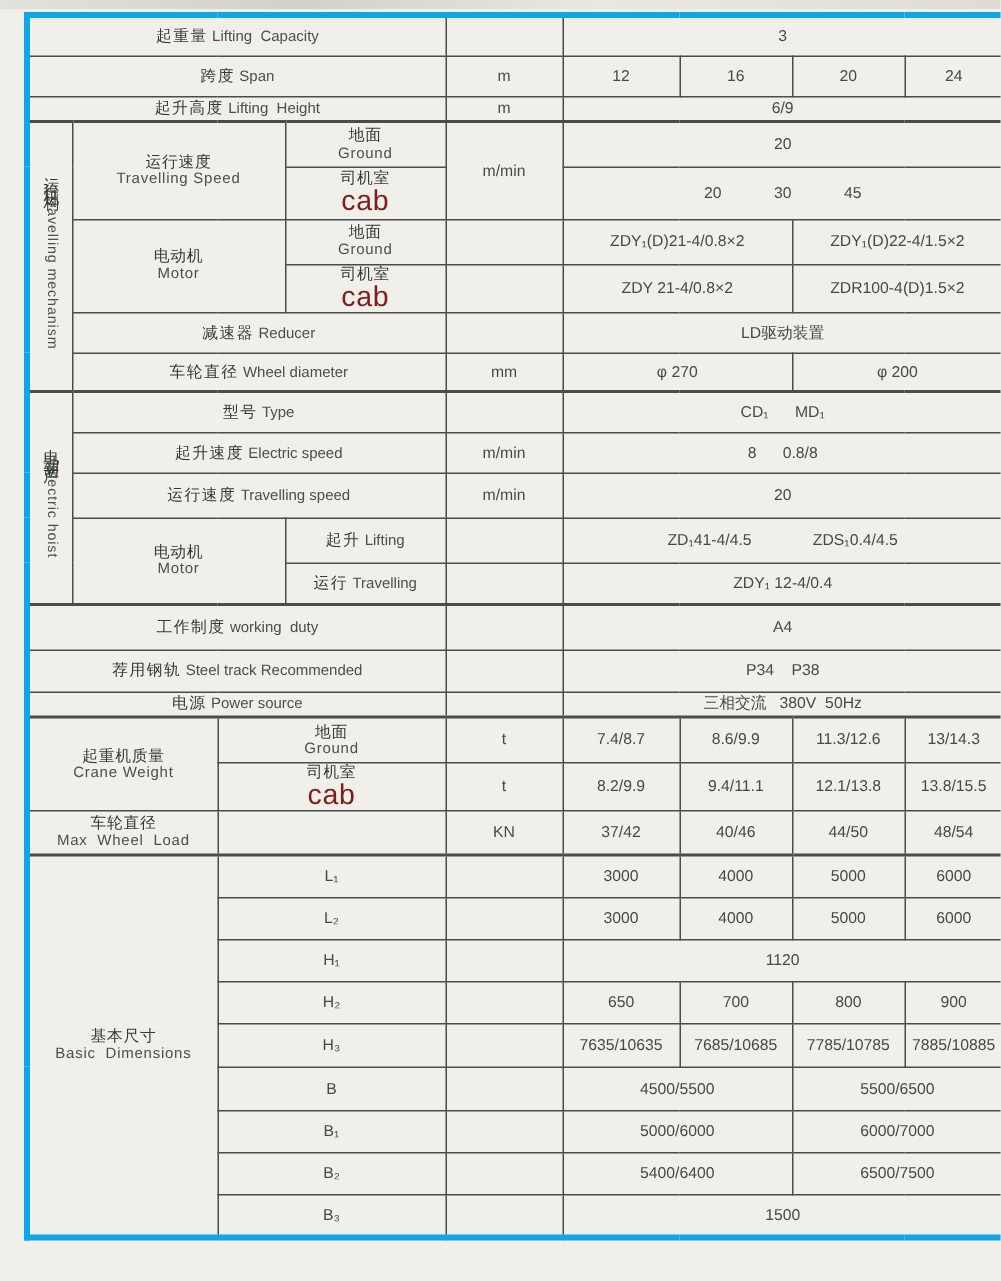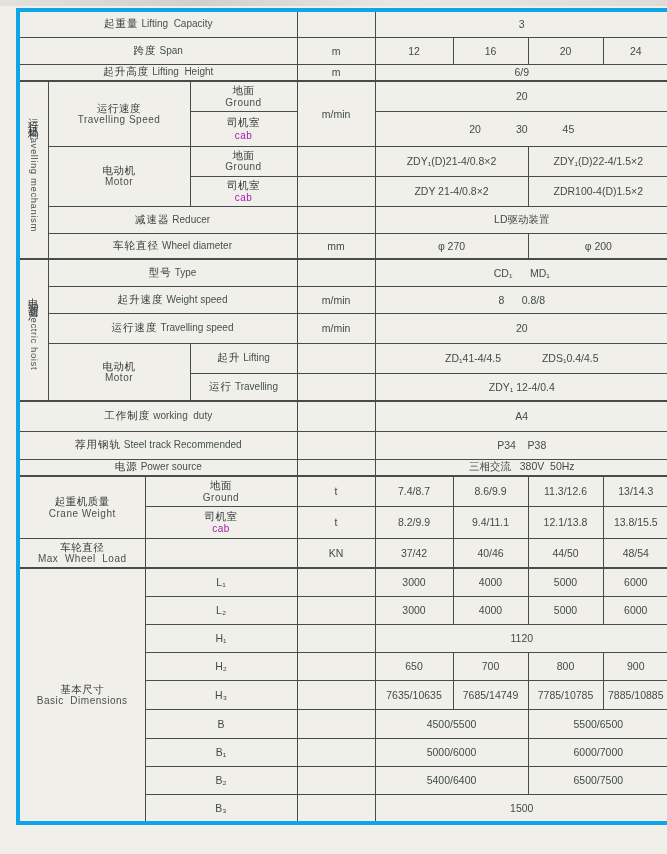--- a/index.html
+++ b/index.html
@@ -27,21 +27,21 @@
     text-align:center;vertical-align:middle;
     padding:0 2px;
     font-size:10.5px;
     white-space:pre;
     overflow:hidden;
   }
   tr.thick td{border-top-width:2px;}
   .zh{font-size:10.5px;color:#343a3a;letter-spacing:1px;}
   .en{font-size:10px;color:#46514f;}
   .stack .zh,.stack .en{display:block;line-height:1.15;letter-spacing:.5px;text-align:center;}
-  .cabtxt{font-size:10px;letter-spacing:.5px;color:#a21caf;line-height:1;}
+  .cabtxt{font-size:19px;letter-spacing:.5px;color:#7f1d1d;line-height:1;}
   .val{font-size:10.5px;color:#414b4b;}
   .unit{font-size:10.5px;color:#414b4b;}
   td.vert{
     writing-mode:vertical-lr;text-orientation:mixed;
     padding:4px 0;
     letter-spacing:0;
   }
   td.vert .zh{letter-spacing:4px;font-size:10.5px;}
   td.vert .en{letter-spacing:.6px;font-size:9.5px;}
 </style>
@@ -127,21 +127,21 @@
   </tr>
 
   <tr class="thick" style="height:27px">
     <td class="vert" rowspan="5"><span class="zh">电动葫芦</span> <span class="en">Electric hoist</span></td>
     <td colspan="3"><span class="zh">型号</span> <span class="en">Type</span></td>
     <td class="unit"></td>
     <td colspan="4" class="val">CD₁      MD₁</td>
   </tr>
 
   <tr style="height:27px">
-    <td colspan="3"><span class="zh">起升速度</span> <span class="en">Weight speed</span></td>
+    <td colspan="3"><span class="zh">起升速度</span> <span class="en">Electric speed</span></td>
     <td class="unit">m/min</td>
     <td colspan="4" class="val">8      0.8/8</td>
   </tr>
 
   <tr style="height:30px">
     <td colspan="3"><span class="zh">运行速度</span> <span class="en">Travelling speed</span></td>
     <td class="unit">m/min</td>
     <td colspan="4" class="val">20</td>
   </tr>
 
@@ -236,21 +236,21 @@
     <td class="val">650</td>
     <td class="val">700</td>
     <td class="val">800</td>
     <td class="val">900</td>
   </tr>
 
   <tr style="height:29px">
     <td colspan="2" class="val">H₃</td>
     <td class="unit"></td>
     <td class="val">7635/10635</td>
-    <td class="val">7685/14749</td>
+    <td class="val">7685/10685</td>
     <td class="val">7785/10785</td>
     <td class="val">7885/10885</td>
   </tr>
 
   <tr style="height:29px">
     <td colspan="2" class="val">B</td>
     <td class="unit"></td>
     <td colspan="2" class="val">4500/5500</td>
     <td colspan="2" class="val">5500/6500</td>
   </tr>

